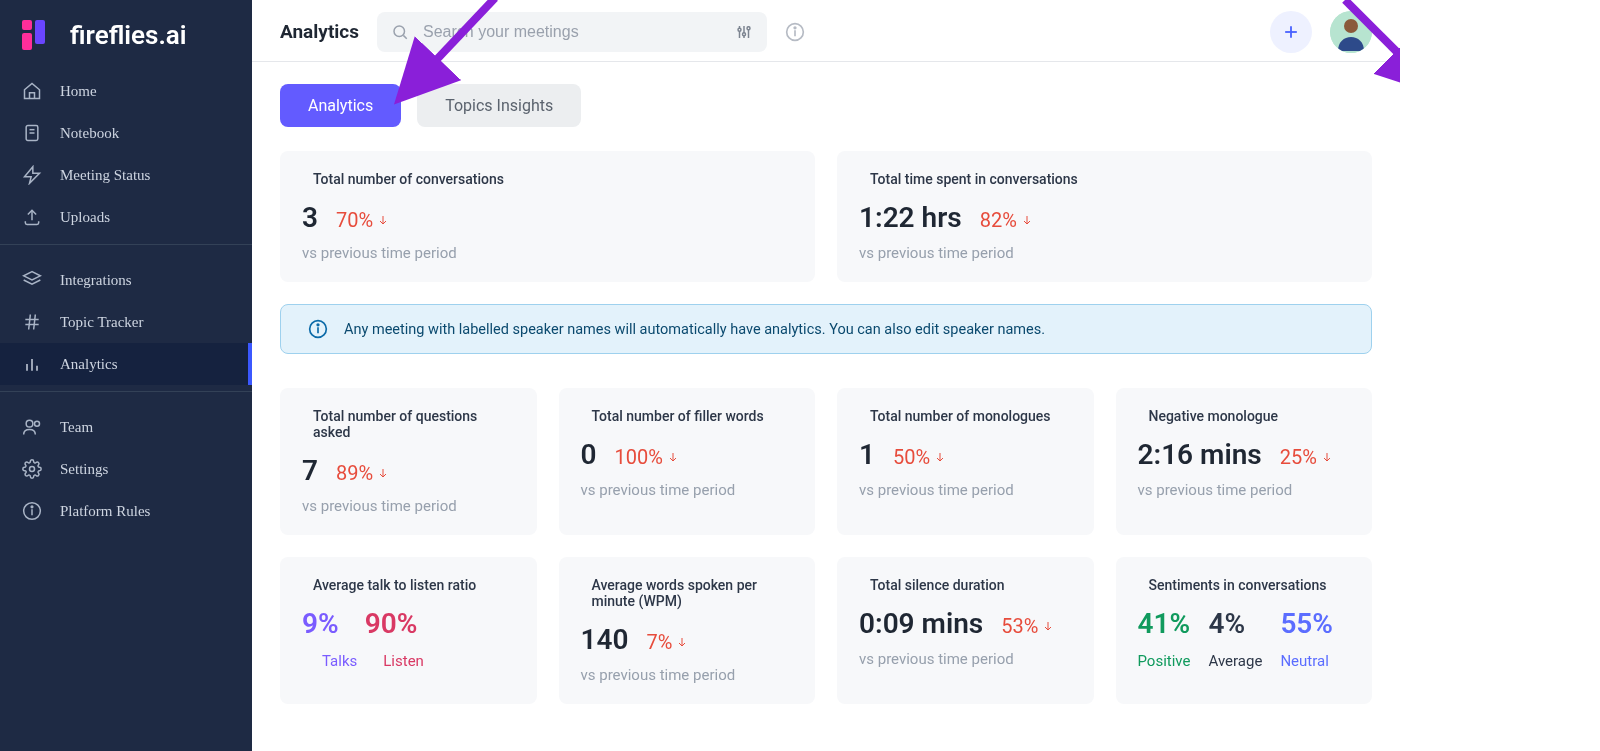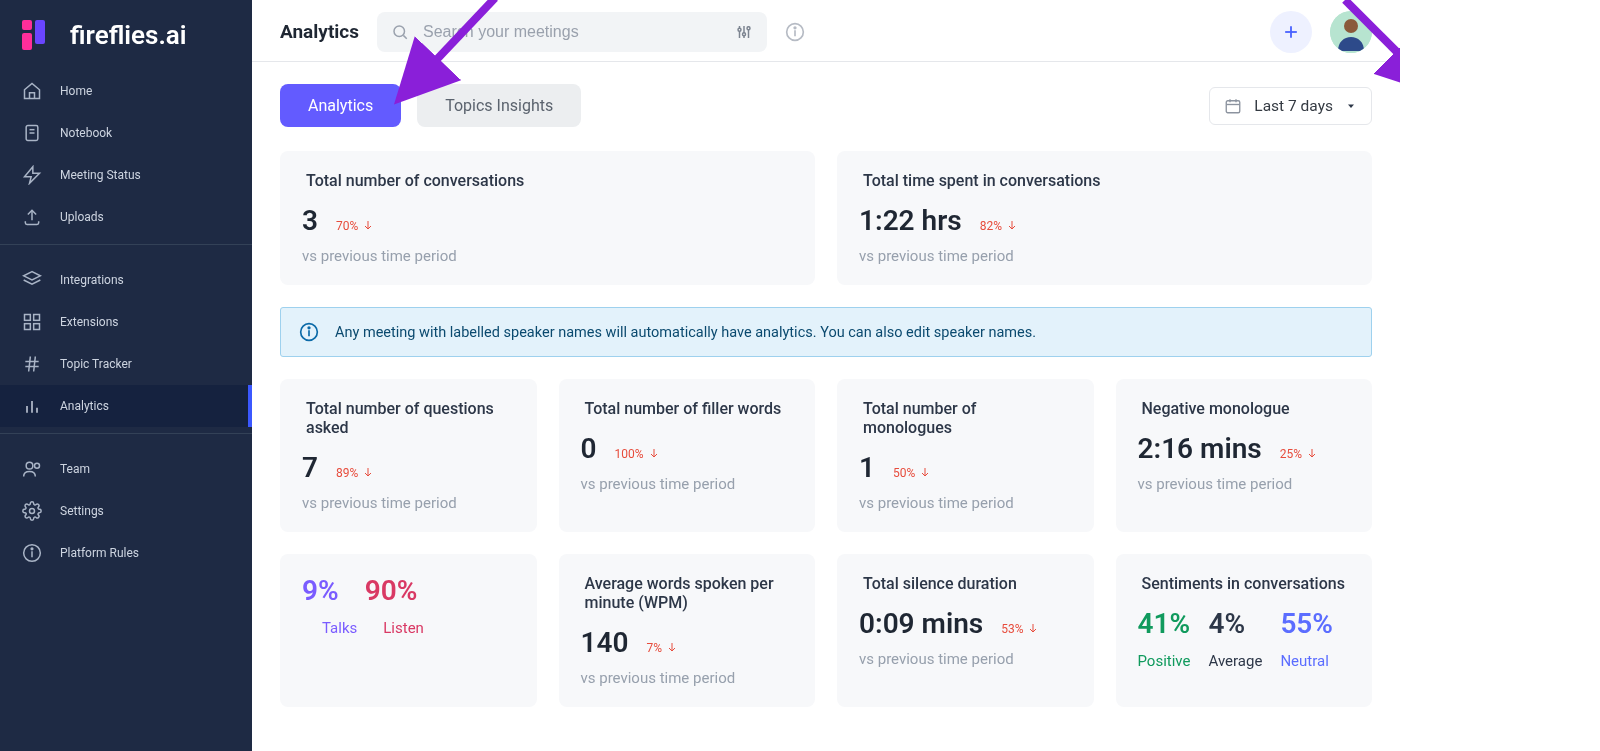--- a/index.html
+++ b/index.html
@@ -25,21 +25,21 @@
   *{box-sizing:border-box;}
   body{margin:0;font-family:'Segoe UI',Roboto,Helvetica,Arial,sans-serif;color:var(--text);background:#fff;}
   .app{display:flex;min-height:100vh;width:1400px;height:751px;overflow:hidden;position:relative;}
 
   
   .sidebar{width:252px;background:var(--sidebar-bg);color:var(--sidebar-text);display:flex;flex-direction:column;flex-shrink:0;}
   .brand{display:flex;align-items:center;padding:18px 22px 10px;font-size:26px;font-weight:600;color:#fff;gap:14px;}
   .brand svg{flex-shrink:0;}
   .nav-group{padding-top:8px;}
   .nav-divider{height:1px;background:var(--divider);margin:6px 0;}
-  .nav-item{display:flex;align-items:center;gap:18px;padding:11px 22px;font-size:12px;cursor:pointer;position:relative;}
+  .nav-item{display:flex;align-items:center;gap:18px;padding:11px 22px;font-size:15px;cursor:pointer;position:relative;font-family:Liberation Serif, serif;}
   .nav-item.active{background:var(--sidebar-active);}
   .nav-item.active::after{content:"";position:absolute;right:0;top:0;bottom:0;width:4px;background:#3b58ff;}
   .nav-icon{width:20px;height:20px;display:flex;align-items:center;justify-content:center;color:#a9b4c6;}
   .nav-item.active .nav-icon{color:#c8d0df;}
   .nav-label{color:var(--sidebar-text);}
 
   
   .main{flex:1;display:flex;flex-direction:column;min-width:0;}
   .topbar{display:flex;align-items:center;padding:14px 28px 12px;border-bottom:1px solid var(--border);gap:18px;height:62px;}
   .topbar h1{font-size:19px;margin:0;font-weight:700;}
@@ -54,27 +54,27 @@
   .content{padding:22px 28px;overflow:auto;position:relative;}
   .tabs-row{display:flex;align-items:center;gap:16px;margin-bottom:24px;}
   .tab{padding:12px 28px;border-radius:8px;background:#eceef0;color:#5b636e;font-size:16px;cursor:pointer;}
   .tab.active{background:var(--accent);color:#fff;}
   .tabs-row .spacer{flex:1;}
   .date-picker{display:flex;align-items:center;gap:12px;border:1px solid var(--border);border-radius:6px;padding:9px 14px;font-size:15.5px;cursor:pointer;color:#343a42;}
 
   .grid-2{display:grid;grid-template-columns:1fr 1fr;gap:22px;margin-bottom:22px;}
   .grid-4{display:grid;grid-template-columns:repeat(4,1fr);gap:22px;margin-bottom:22px;}
   .card{background:var(--card-bg);border-radius:8px;padding:20px 22px;}
-  .card-title{font-size:16px;color:#2d3748;margin:0 4px 14px;font-weight:500;}
+  .card-title{font-size:14px;color:#2d3748;margin:0 11px 14px;font-weight:500;}
   .big-val{font-size:28px;font-weight:600;display:inline-block;margin-right:14px;}
-  .delta{font-size:12px;display:inline-flex;align-items:flex-start;gap:4px;}
+  .delta{font-size:20px;display:inline-flex;align-items:center;gap:4px;}
   .delta.down{color:var(--down-red);}
   .sub{margin-top:10px;font-size:15px;color:var(--text-muted);}
 
-  .info-banner{background:var(--info-bg);border:1px solid var(--info-border);border-radius:3px;padding:14px 18px;display:flex;align-items:center;gap:16px;margin-bottom:22px;color:var(--info-text);font-size:14.5px;}
+  .info-banner{background:var(--info-bg);border:1px solid var(--info-border);border-radius:8px;padding:14px 27px;display:flex;align-items:center;gap:16px;margin-bottom:34px;color:var(--info-text);font-size:14.5px;}
 
   .ratio{display:flex;gap:26px;align-items:baseline;}
   .ratio .pct{font-size:28px;font-weight:600;}
   .ratio-labels{display:flex;gap:26px;margin-top:12px;font-size:15px;margin-left:20px;}
   .talks{color:var(--talks);}
   .listen{color:var(--listen);}
 
   .sentiments{display:flex;gap:18px;align-items:baseline;}
   .sent-col{text-align:left;}
   .sent-pct{font-size:28px;font-weight:600;}
@@ -142,31 +142,20 @@
     <div class="nav-divider"></div>
     <div class="nav-group">
       <div class="nav-item">
         <span class="nav-icon">
             <svg width="20" height="20" viewBox="0 0 24 24" fill="none" stroke="currentColor" stroke-width="1.8">
               <polygon points="12 2 2 7 12 12 22 7 12 2"></polygon>
               <polyline points="2 12 12 17 22 12"></polyline>
             </svg>
           </span>
         <span class="nav-label">Integrations</span>
-      </div>
-      <div class="nav-item">
-        <span class="nav-icon">
-            <svg width="20" height="20" viewBox="0 0 24 24" fill="none" stroke="currentColor" stroke-width="1.8">
-              <rect x="3" y="3" width="7" height="7"></rect>
-              <rect x="14" y="3" width="7" height="7"></rect>
-              <rect x="3" y="14" width="7" height="7"></rect>
-              <rect x="14" y="14" width="7" height="7"></rect>
-            </svg>
-          </span>
-        <span class="nav-label">Extensions</span>
       </div>
       <div class="nav-item">
         <span class="nav-icon">
             <svg width="20" height="20" viewBox="0 0 24 24" fill="none" stroke="currentColor" stroke-width="1.8">
               <line x1="4" y1="9" x2="20" y2="9"></line>
               <line x1="4" y1="15" x2="20" y2="15"></line>
               <line x1="10" y1="3" x2="8" y2="21"></line>
               <line x1="16" y1="3" x2="14" y2="21"></line>
             </svg>
           </span>
@@ -254,32 +243,20 @@
             <path d="M8 40c0-9 6-14 13-14s13 5 13 14" fill="#2d4a8a"></path>
           </svg>
       </div>
     </div>
 
     <div class="content">
       <div class="tabs-row">
         <div class="tab active">Analytics</div>
         <div class="tab">Topics Insights</div>
         <div class="spacer"></div>
-        <div class="date-picker">
-          <svg width="18" height="18" viewBox="0 0 24 24" fill="none" stroke="#8c939f" stroke-width="1.8">
-              <rect x="3" y="5" width="18" height="16" rx="2"></rect>
-              <line x1="3" y1="10" x2="21" y2="10"></line>
-              <line x1="8" y1="3" x2="8" y2="7"></line>
-              <line x1="16" y1="3" x2="16" y2="7"></line>
-            </svg>
-          <span>Last 7 days</span>
-          <svg width="12" height="12" viewBox="0 0 24 24" fill="#2d3748">
-              <polygon points="6 9 18 9 12 16"></polygon>
-            </svg>
-        </div>
       </div>
 
       <div class="grid-2">
         <div class="card">
           <p class="card-title">Total number of conversations</p>
           <div>
             <span class="big-val">3</span>
             <span class="delta down">
                 <span>70%</span>
                 <svg width="12" height="12" viewBox="0 0 24 24" fill="none" stroke="currentColor" stroke-width="2">
@@ -369,20 +346,21 @@
                   <polyline points="6 14 12 20 18 14"></polyline>
                 </svg>
               </span>
           </div>
           <div class="sub">vs previous time period</div>
         </div>
       </div>
 
       <div class="grid-4">
         <div class="card">
+          <p class="card-title">Average talk to listen ratio</p>
           <div class="ratio">
             <span class="pct talks">9%</span>
             <span class="pct listen">90%</span>
           </div>
           <div class="ratio-labels">
             <span class="talks">Talks</span>
             <span class="listen">Listen</span>
           </div>
         </div>
         <div class="card">

